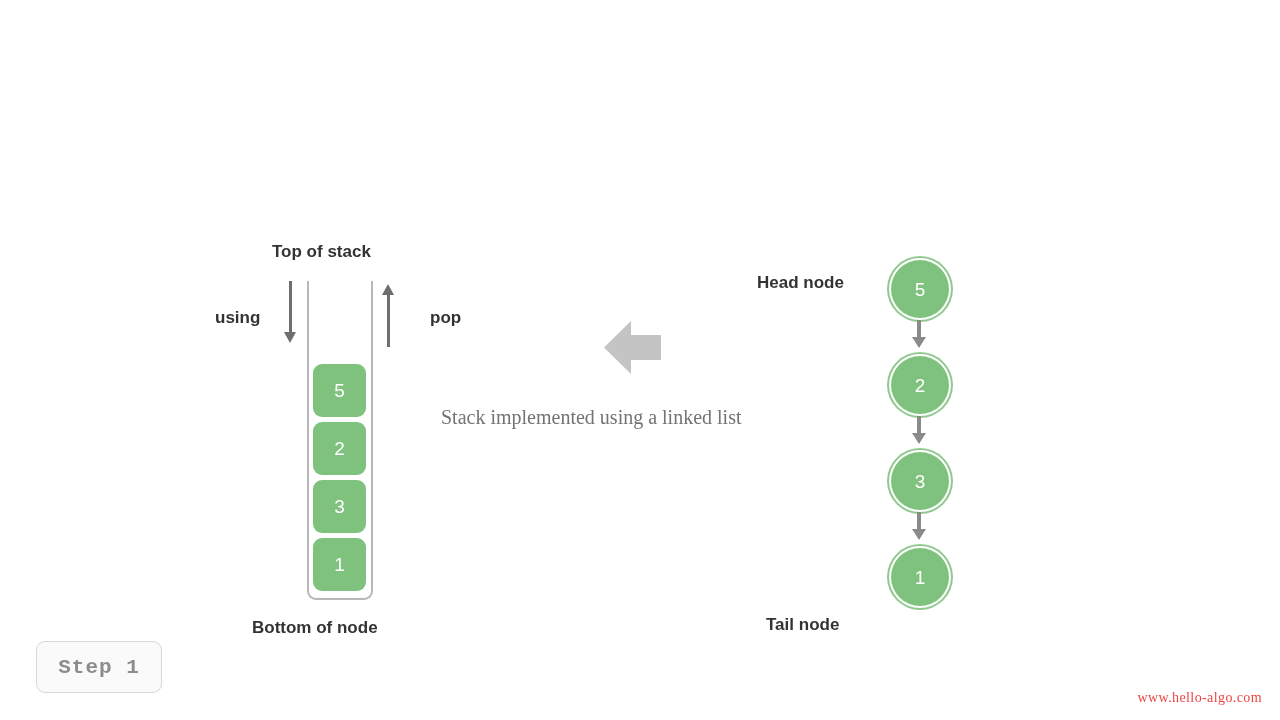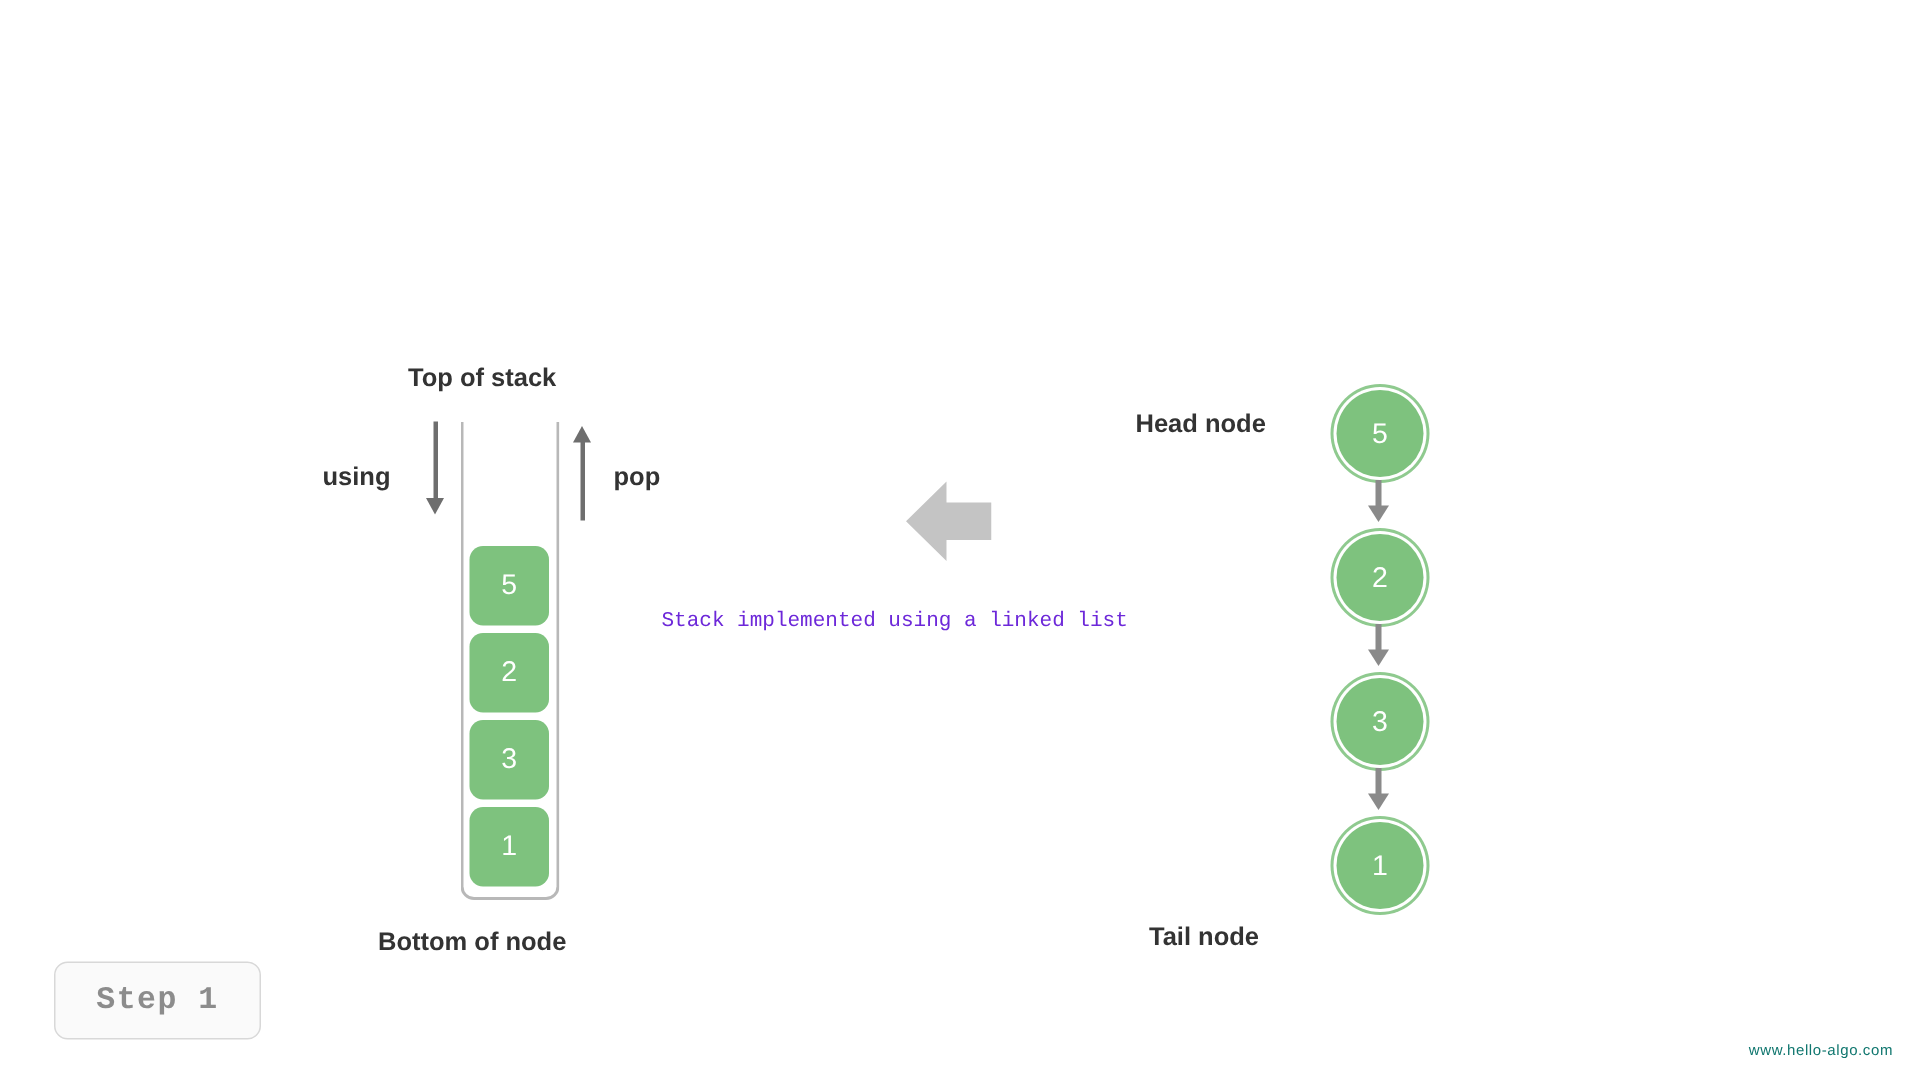--- a/index.html
+++ b/index.html
@@ -28,23 +28,23 @@
     font-family: "Liberation Sans", sans-serif;
     font-weight: bold;
     font-size: 17px;
     color: #333333;
     white-space: nowrap;
     line-height: 1;
   }
 
   .caption {
     position: absolute;
-    font-family: Liberation Mono, monospace;
-    font-size: 14px;
-    color: #6d28d9;
+    font-family: Liberation Serif, serif;
+    font-size: 20px;
+    color: #737373;
     white-space: nowrap;
     line-height: 1;
   }
 
   
   #stack-group { position: absolute; left: 0; top: 0; }
 
   .stack-container {
     position: absolute;
     left: 307px;
@@ -136,64 +136,64 @@
     border-left: 7px solid transparent;
     border-right: 7px solid transparent;
     border-top: 11px solid #8a8a8a;
   }
 
   
   #step-badge {
     position: absolute;
     left: 36px;
     top: 641px;
-    width: 138px;
+    width: 126px;
     height: 52px;
     box-sizing: border-box;
     border: 1.5px solid #d8d8d8;
     border-radius: 9px;
     background: #fafafa;
     display: flex;
     align-items: center;
     justify-content: center;
     font-family: "Liberation Mono", monospace;
     font-weight: bold;
     font-size: 21px;
     letter-spacing: 1px;
     color: #8c8c8c;
   }
 
   
   #watermark {
     position: absolute;
     right: 18px;
     bottom: 14px;
-    font-family: Liberation Sans, sans-serif;
-    font-size: 10px;
-    color: #0f766e;
+    font-family: Liberation Serif, serif;
+    font-size: 14px;
+    color: #ef4444;
     letter-spacing: 0.4px;
     white-space: nowrap;
   }
 </style>
 </head>
 <body>
 
 <div class="stage">
 
   <div id="stack-group">
 
     <div class="label-bold" style="left:272px; top:243px;">Top of stack</div>
 
     <div class="vline" style="left:289px; top:281px; height:53px;"></div>
     <div class="arrowhead down" style="left:284px; top:332px;"></div>
     <div class="label-bold" style="left:215px; top:309px;">using</div>
 
     <div class="vline" style="left:387px; top:294px; height:53px;"></div>
     <div class="arrowhead up" style="left:382px; top:284px;"></div>
-    <div class="label-bold" style="left:409px; top:309px;">pop</div>
+    <div class="label-bold" style="left:430px; top:309px;">pop</div>
 
     <div class="stack-container"></div>
 
     <div class="stack-cell" style="top:364px;">5</div>
     <div class="stack-cell" style="top:422px;">2</div>
     <div class="stack-cell" style="top:480px;">3</div>
     <div class="stack-cell" style="top:538px;">1</div>
 
     <div class="label-bold" style="left:252px; top:619px;">Bottom of node</div>
   </div>

